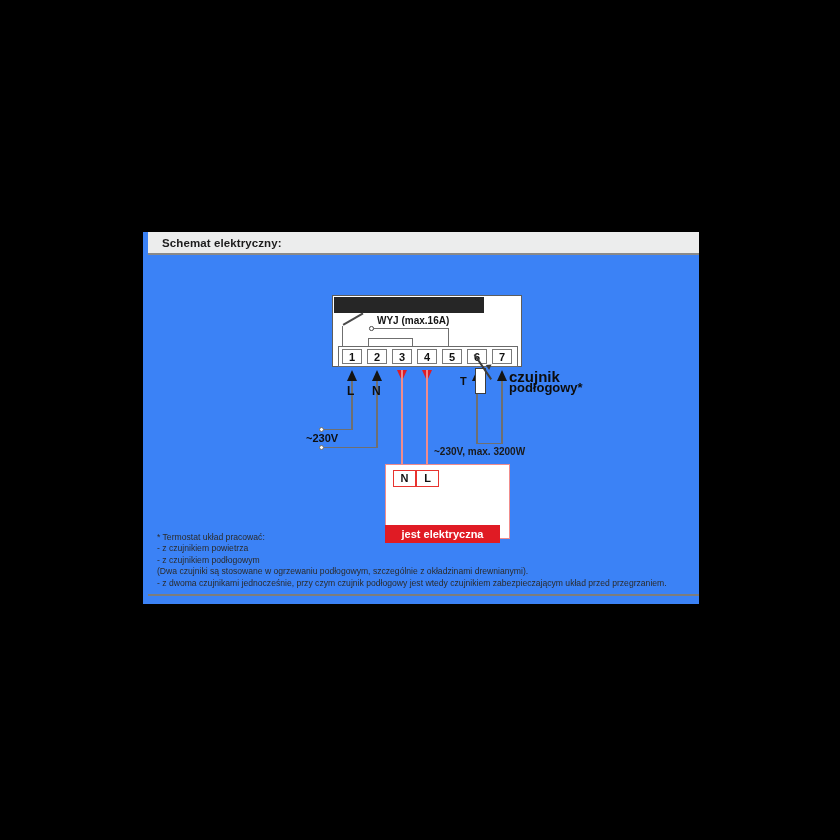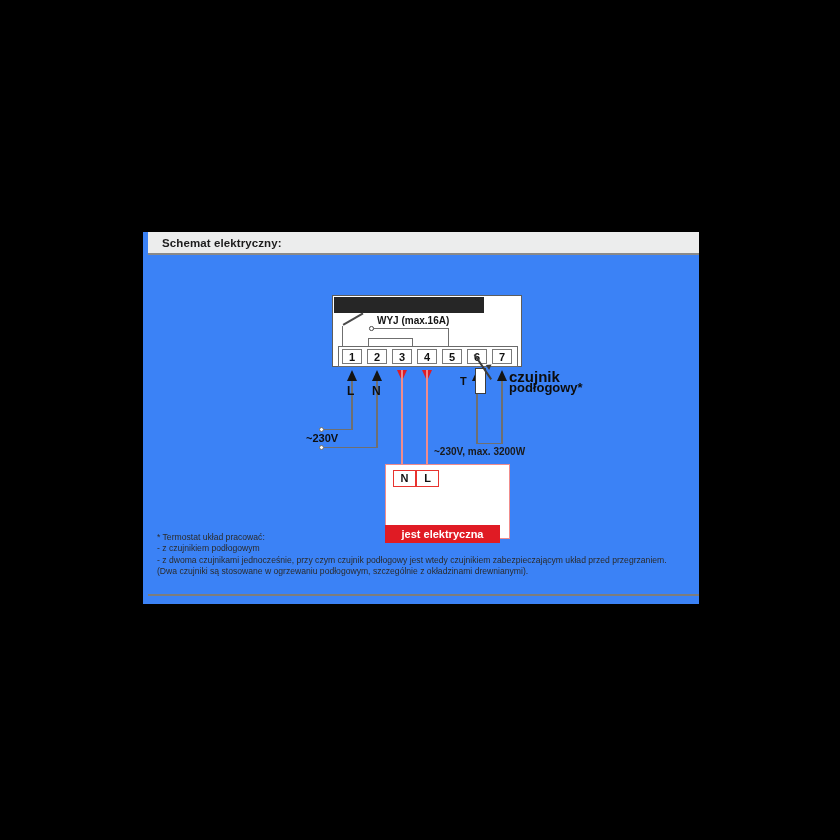--- a/index.html
+++ b/index.html
@@ -198,19 +198,20 @@
 
     <div id="mat-box"></div>
     <div class="mat-term" style="left:236px;">N</div>
     <div class="mat-term" style="left:259px;">L</div>
     <div id="mat-label">jest elektryczna</div>
 
   </div>
 
   <div id="footnotes">
     <div>* Termostat układ pracować:</div>
+    <div>- z czujnikiem powietrza</div>
     <div>- z czujnikiem podłogowym</div>
+    <div>(Dwa czujniki są stosowane w ogrzewaniu podłogowym, szczególnie z okładzinami drewnianymi).</div>
     <div>- z dwoma czujnikami jednocześnie, przy czym czujnik podłogowy jest wtedy czujnikiem zabezpieczającym układ przed przegrzaniem.</div>
-    <div>(Dwa czujniki są stosowane w ogrzewaniu podłogowym, szczególnie z okładzinami drewnianymi).</div>
   </div>
 
   <div id="bottom-rule"></div>
 </div>
 
 </body></html>

